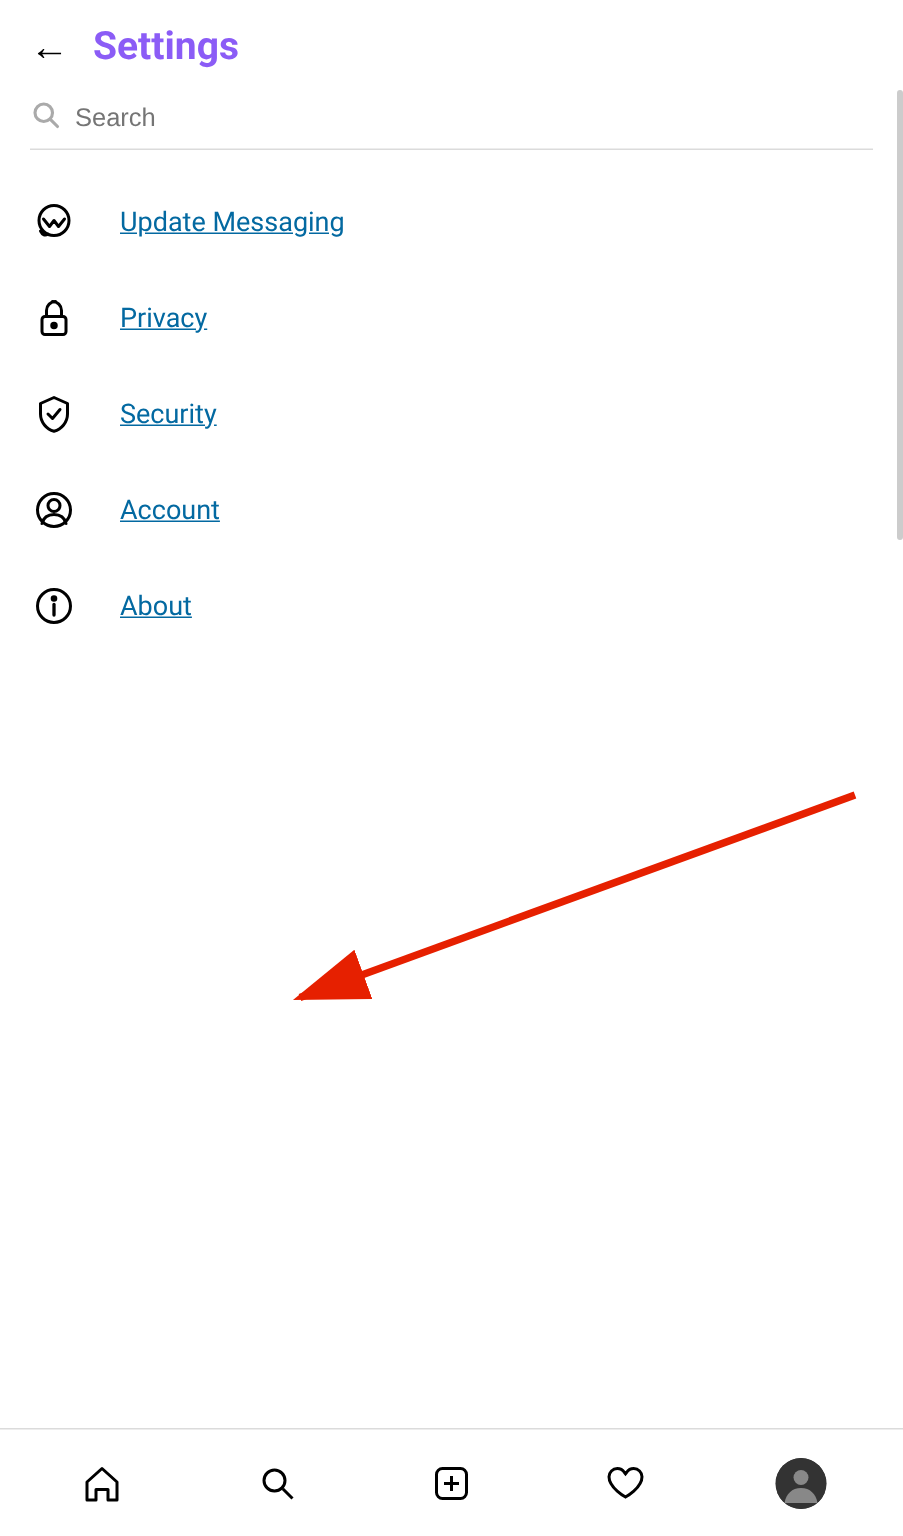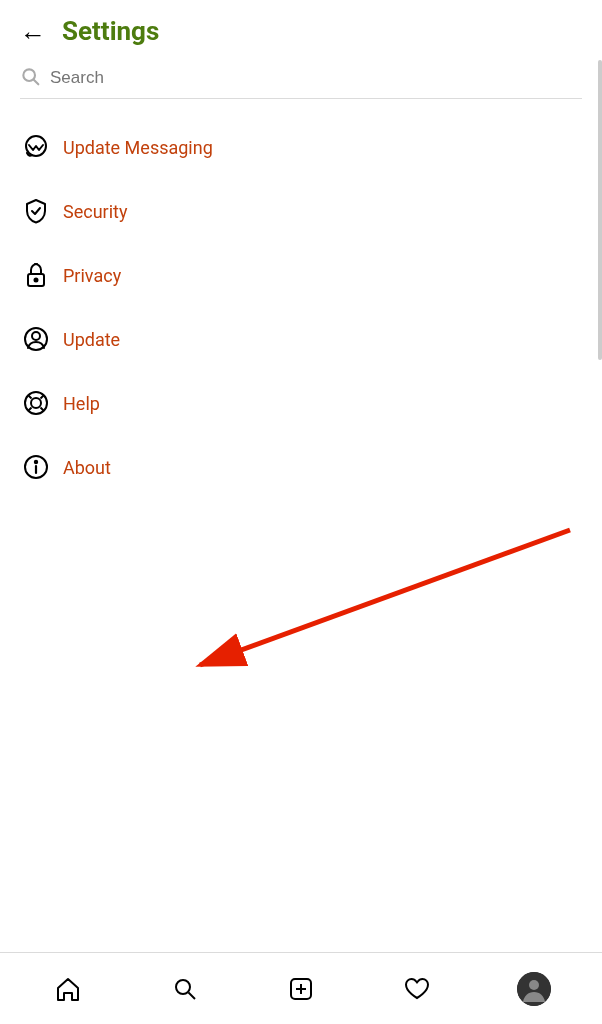--- a/index.html
+++ b/index.html
@@ -31,21 +31,21 @@
       margin-right: 16px;
       color: #000;
       background: none;
       border: none;
       line-height: 1;
     }
 
     .header-title {
       font-size: 26px;
       font-weight: 700;
-      color: #4d7c0f;
+      color: #8b5cf6;
     }
 
     
     .search-container {
       margin: 8px 20px 16px 20px;
       display: flex;
       align-items: center;
       border-bottom: 1.5px solid #dbdbdb;
       padding-bottom: 8px;
     }
@@ -89,23 +89,24 @@
       flex-shrink: 0;
     }
 
     .menu-icon svg {
       width: 28px;
       height: 28px;
     }
 
     .menu-label {
       font-size: 18px;
-      color: #c2410c;
-      margin-left: 3px;
+      color: #0369a1;
+      margin-left: 20px;
       font-weight: 400;
+      text-decoration: underline;
     }
 
     
     .bottom-nav {
       position: absolute;
       bottom: 0;
       left: 0;
       width: 100%;
       height: 72px;
       background: #fff;
@@ -194,64 +195,51 @@
       </svg>
     </span>
     <span class="menu-label">Update Messaging</span>
   </li>
 
 
 
   <li class="menu-item">
     <span class="menu-icon">
       <svg viewBox="0 0 28 28" fill="none" stroke="#000" stroke-width="2" xmlns="http://www.w3.org/2000/svg">
-        <path d="M14 3 L5 7 L5 14 C5 19.5 9 24.2 14 25.5 C19 24.2 23 19.5 23 14 L23 7 Z" stroke="#000" stroke-width="2" fill="none" stroke-linejoin="round"></path>
-        <polyline points="10,14 13,17 18,11" stroke="#000" stroke-width="2" fill="none" stroke-linecap="round" stroke-linejoin="round"></polyline>
-      </svg>
-    </span>
-    <span class="menu-label">Security</span>
-  </li>
-
-  <li class="menu-item">
-    <span class="menu-icon">
-      <svg viewBox="0 0 28 28" fill="none" stroke="#000" stroke-width="2" xmlns="http://www.w3.org/2000/svg">
         <rect x="6" y="13" width="16" height="12" rx="2" ry="2" stroke="#000" stroke-width="2"></rect>
         <path d="M9 13 L9 9 C9 5.69 11.69 3 15 3" stroke="#000" stroke-width="2" stroke-linecap="round" fill="none"></path>
         <path d="M19 13 L19 9 C19 5.69 16.31 3 13 3" stroke="#000" stroke-width="2" stroke-linecap="round" fill="none"></path>
         <circle cx="14" cy="19" r="1.5" fill="#000"></circle>
       </svg>
     </span>
     <span class="menu-label">Privacy</span>
   </li>
 
+  <li class="menu-item">
+    <span class="menu-icon">
+      <svg viewBox="0 0 28 28" fill="none" stroke="#000" stroke-width="2" xmlns="http://www.w3.org/2000/svg">
+        <path d="M14 3 L5 7 L5 14 C5 19.5 9 24.2 14 25.5 C19 24.2 23 19.5 23 14 L23 7 Z" stroke="#000" stroke-width="2" fill="none" stroke-linejoin="round"></path>
+        <polyline points="10,14 13,17 18,11" stroke="#000" stroke-width="2" fill="none" stroke-linecap="round" stroke-linejoin="round"></polyline>
+      </svg>
+    </span>
+    <span class="menu-label">Security</span>
+  </li>
+
 
   <li class="menu-item">
     <span class="menu-icon">
       <svg viewBox="0 0 28 28" fill="none" stroke="#000" stroke-width="2" xmlns="http://www.w3.org/2000/svg">
         <circle cx="14" cy="14" r="11" stroke="#000" stroke-width="2"></circle>
         <circle cx="14" cy="11" r="4" stroke="#000" stroke-width="2"></circle>
         <path d="M6 23 C7 19 10 17 14 17 C18 17 21 19 22 23" stroke="#000" stroke-width="2" fill="none" stroke-linecap="round"></path>
       </svg>
     </span>
-    <span class="menu-label">Update</span>
-  </li>
-
-  <li class="menu-item">
-    <span class="menu-icon">
-      <svg viewBox="0 0 28 28" fill="none" stroke="#000" stroke-width="2" xmlns="http://www.w3.org/2000/svg">
-        <circle cx="14" cy="14" r="11" stroke="#000" stroke-width="2"></circle>
-        <circle cx="14" cy="14" r="5" stroke="#000" stroke-width="2"></circle>
-        <line x1="9.5" y1="9.5" x2="6" y2="6" stroke="#000" stroke-width="2"></line>
-        <line x1="18.5" y1="9.5" x2="22" y2="6" stroke="#000" stroke-width="2"></line>
-        <line x1="18.5" y1="18.5" x2="22" y2="22" stroke="#000" stroke-width="2"></line>
-        <line x1="9.5" y1="18.5" x2="6" y2="22" stroke="#000" stroke-width="2"></line>
-      </svg>
-    </span>
-    <span class="menu-label">Help</span>
-  </li>
+    <span class="menu-label">Account</span>
+  </li>
+
 
   <li class="menu-item">
     <span class="menu-icon">
       <svg viewBox="0 0 28 28" fill="none" stroke="#000" stroke-width="2" xmlns="http://www.w3.org/2000/svg">
         <circle cx="14" cy="14" r="11" stroke="#000" stroke-width="2"></circle>
         <line x1="14" y1="13" x2="14" y2="20" stroke="#000" stroke-width="2.2" stroke-linecap="round"></line>
         <circle cx="14" cy="9" r="1.2" fill="#000"></circle>
       </svg>
     </span>
     <span class="menu-label">About</span>

